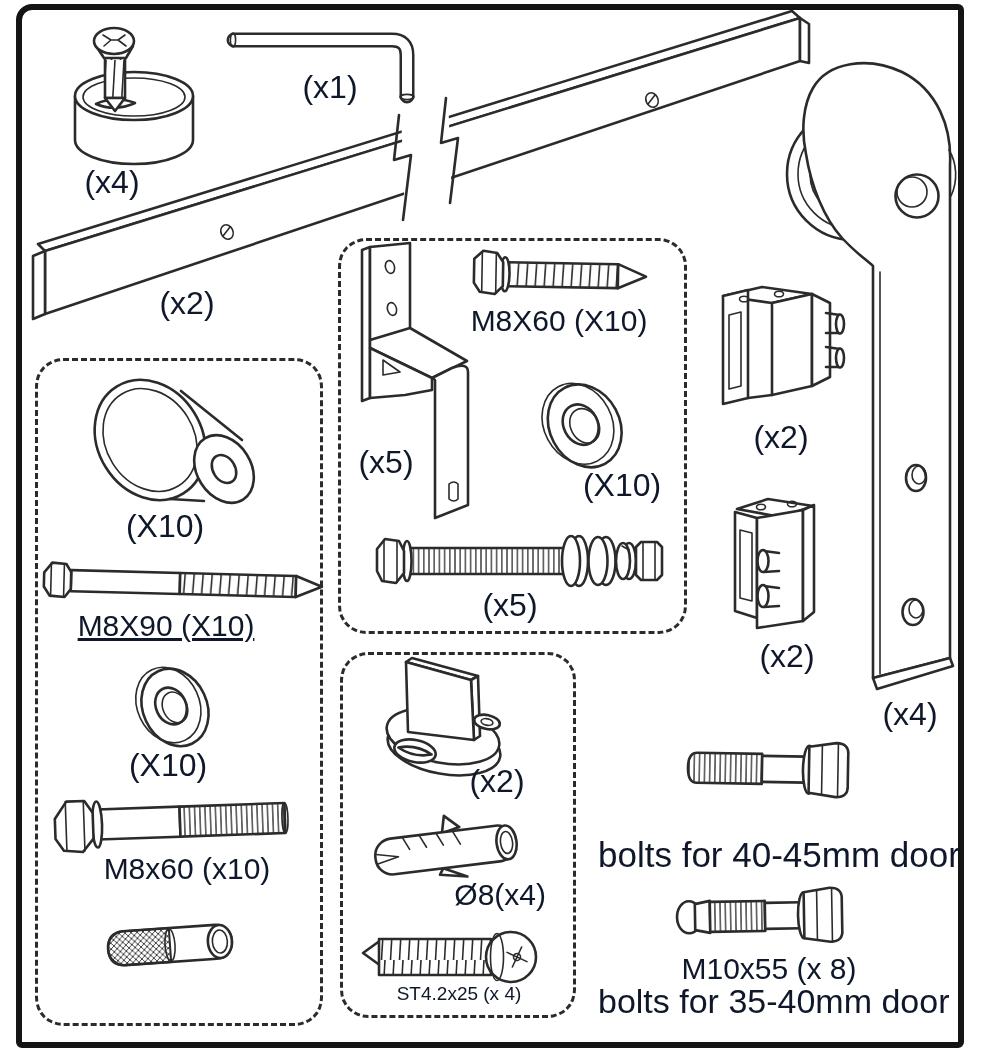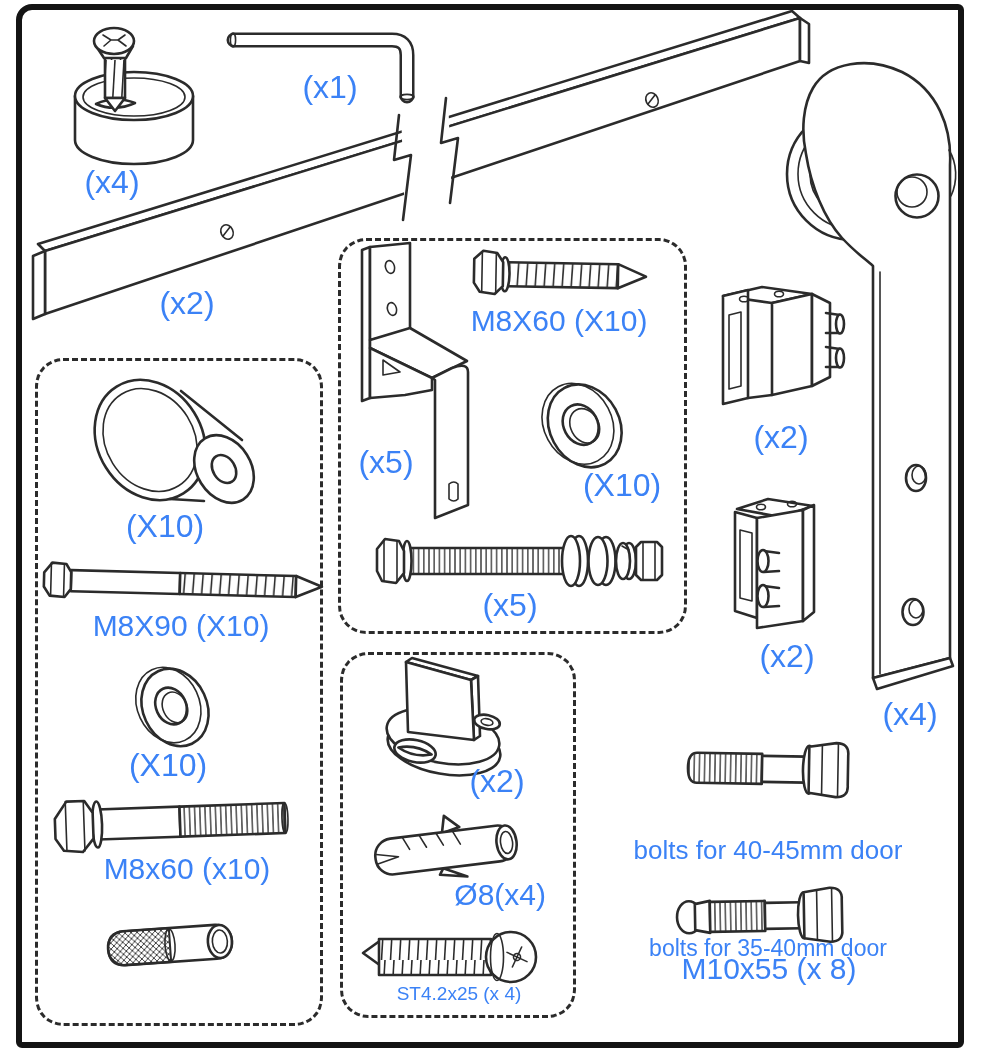--- a/index.html
+++ b/index.html
@@ -6,21 +6,21 @@
   #stage{position:relative;width:1000px;height:1054px;background:#ffffff;overflow:hidden;
          font-family:"Liberation Sans",sans-serif;}
   .frame{position:absolute;left:16px;top:4px;width:948px;height:1044px;
          border:6px solid #141414;border-radius:16px 6px 6px 6px;box-sizing:border-box;}
   .dashbox{position:absolute;border:3px dashed #2b2b2b;border-radius:28px;box-sizing:border-box;}
   svg{position:absolute;left:0;top:0;}
   .s{fill:#ffffff;stroke:#2b2b2b;stroke-width:2.6;stroke-linejoin:round;stroke-linecap:round;}
   .l{fill:none;stroke:#2b2b2b;stroke-width:2.6;stroke-linejoin:round;stroke-linecap:round;}
   .t{fill:none;stroke:#2b2b2b;stroke-width:1.6;stroke-linejoin:round;stroke-linecap:round;}
   .w{fill:#ffffff;stroke:none;}
-  .lb{position:absolute;font-size:30px;color:#3b82f6;text-align:center;white-space:nowrap;line-height:1.05;}
+  .lb{position:absolute;font-size:30px;color:#0f172a;text-align:center;white-space:nowrap;line-height:1.05;}
 </style>
 </head>
 <body>
 
 <div id="stage">
 
   <div class="frame"></div>
 
   <div class="dashbox" style="left:35px;top:358px;width:288px;height:668px;"></div>
   <div class="dashbox" style="left:338px;top:238px;width:349px;height:396px;"></div>
@@ -313,29 +313,29 @@
   <div class="lb" style="left:52px;top:166px;width:120px;font-size:32px;">(x4)</div>
   <div class="lb" style="left:270px;top:71px;width:120px;font-size:32px;">(x1)</div>
   <div class="lb" style="left:127px;top:287px;width:120px;font-size:32px;">(x2)</div>
 
   <div class="lb" style="left:429px;top:305px;width:260px;font-size:30px;">M8X60 (X10)</div>
   <div class="lb" style="left:326px;top:446px;width:120px;font-size:32px;">(x5)</div>
   <div class="lb" style="left:542px;top:469px;width:160px;font-size:32px;">(X10)</div>
   <div class="lb" style="left:450px;top:589px;width:120px;font-size:32px;">(x5)</div>
 
   <div class="lb" style="left:85px;top:510px;width:160px;font-size:32px;">(X10)</div>
-  <div class="lb" style="left:51px;top:610px;width:260px;font-size:30px;">M8X90 (X10)</div>
+  <div class="lb" style="left:36px;top:610px;width:260px;font-size:30px;text-decoration:underline;">M8X90 (X10)</div>
   <div class="lb" style="left:88px;top:749px;width:160px;font-size:32px;">(X10)</div>
   <div class="lb" style="left:57px;top:853px;width:260px;font-size:30px;">M8x60 (x10)</div>
 
   <div class="lb" style="left:437px;top:765px;width:120px;font-size:32px;">(x2)</div>
   <div class="lb" style="left:366px;top:879px;width:180px;font-size:30px;text-align:right;">Ø8(x4)</div>
   <div class="lb" style="left:329px;top:984px;width:260px;font-size:19px;">ST4.2x25 (x 4)</div>
 
   <div class="lb" style="left:721px;top:421px;width:120px;font-size:32px;">(x2)</div>
   <div class="lb" style="left:727px;top:640px;width:120px;font-size:32px;">(x2)</div>
   <div class="lb" style="left:850px;top:698px;width:120px;font-size:32px;">(x4)</div>
 
-  <div class="lb" style="left:598px;top:837px;width:340px;font-size:26px;">bolts for 40-45mm door</div>
+  <div class="lb" style="left:598px;top:837px;width:340px;font-size:35px;">bolts for 40-45mm door</div>
   <div class="lb" style="left:639px;top:953px;width:260px;font-size:30px;">M10x55 (x 8)</div>
-  <div class="lb" style="left:598px;top:936px;width:340px;font-size:23px;">bolts for 35-40mm door</div>
+  <div class="lb" style="left:598px;top:984px;width:340px;font-size:34px;">bolts for 35-40mm door</div>
 
 </div>
 
 </body></html>

